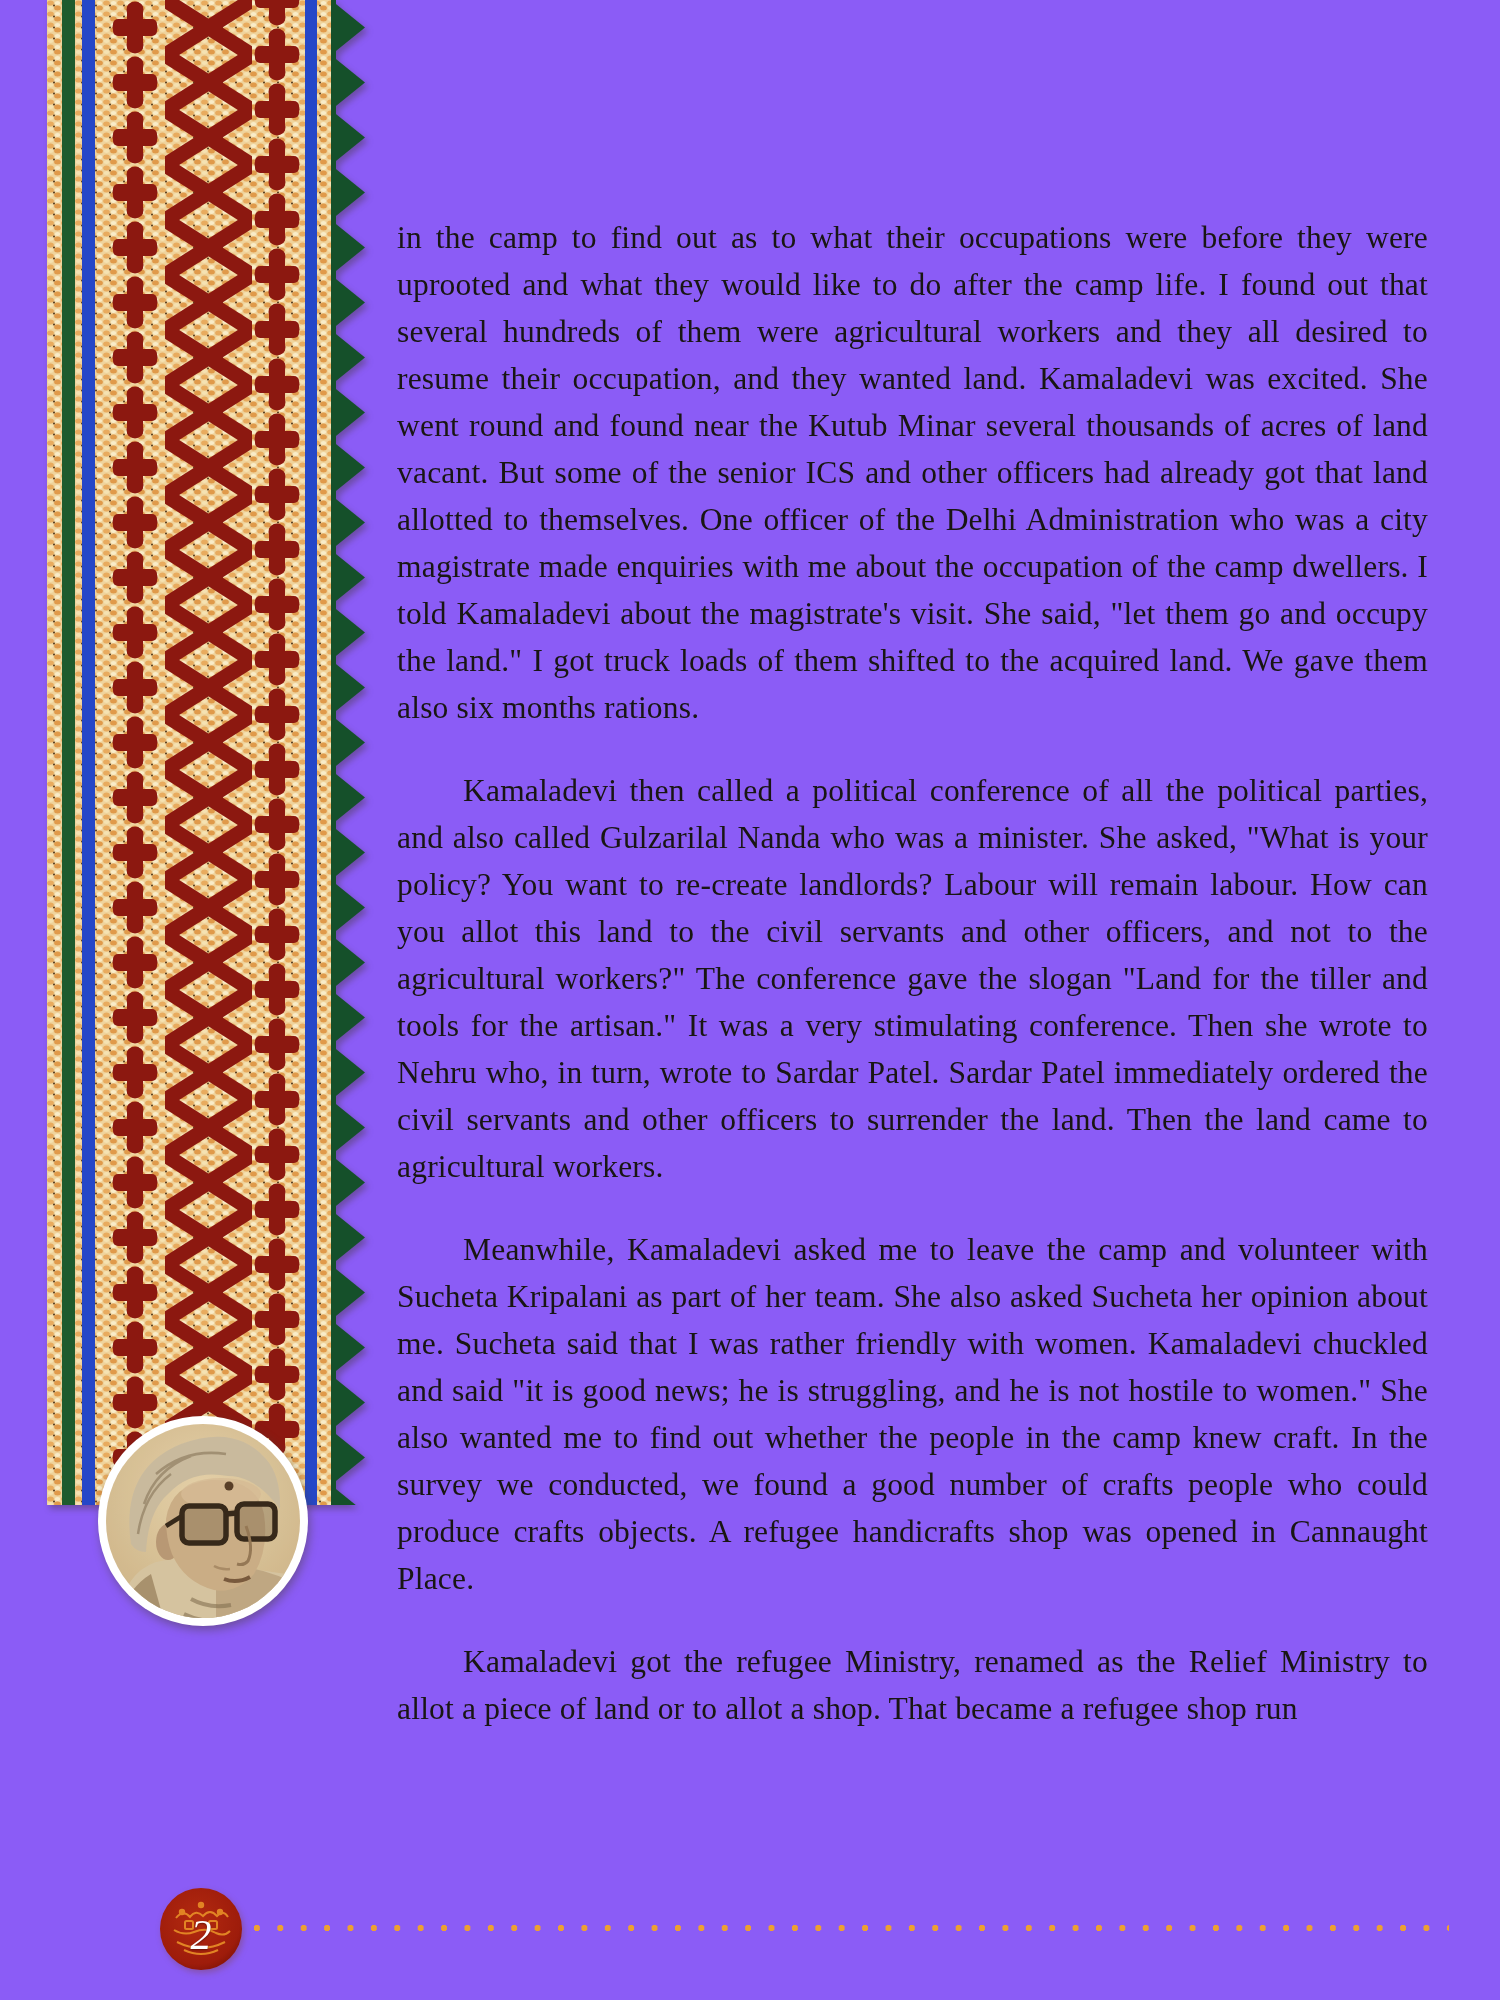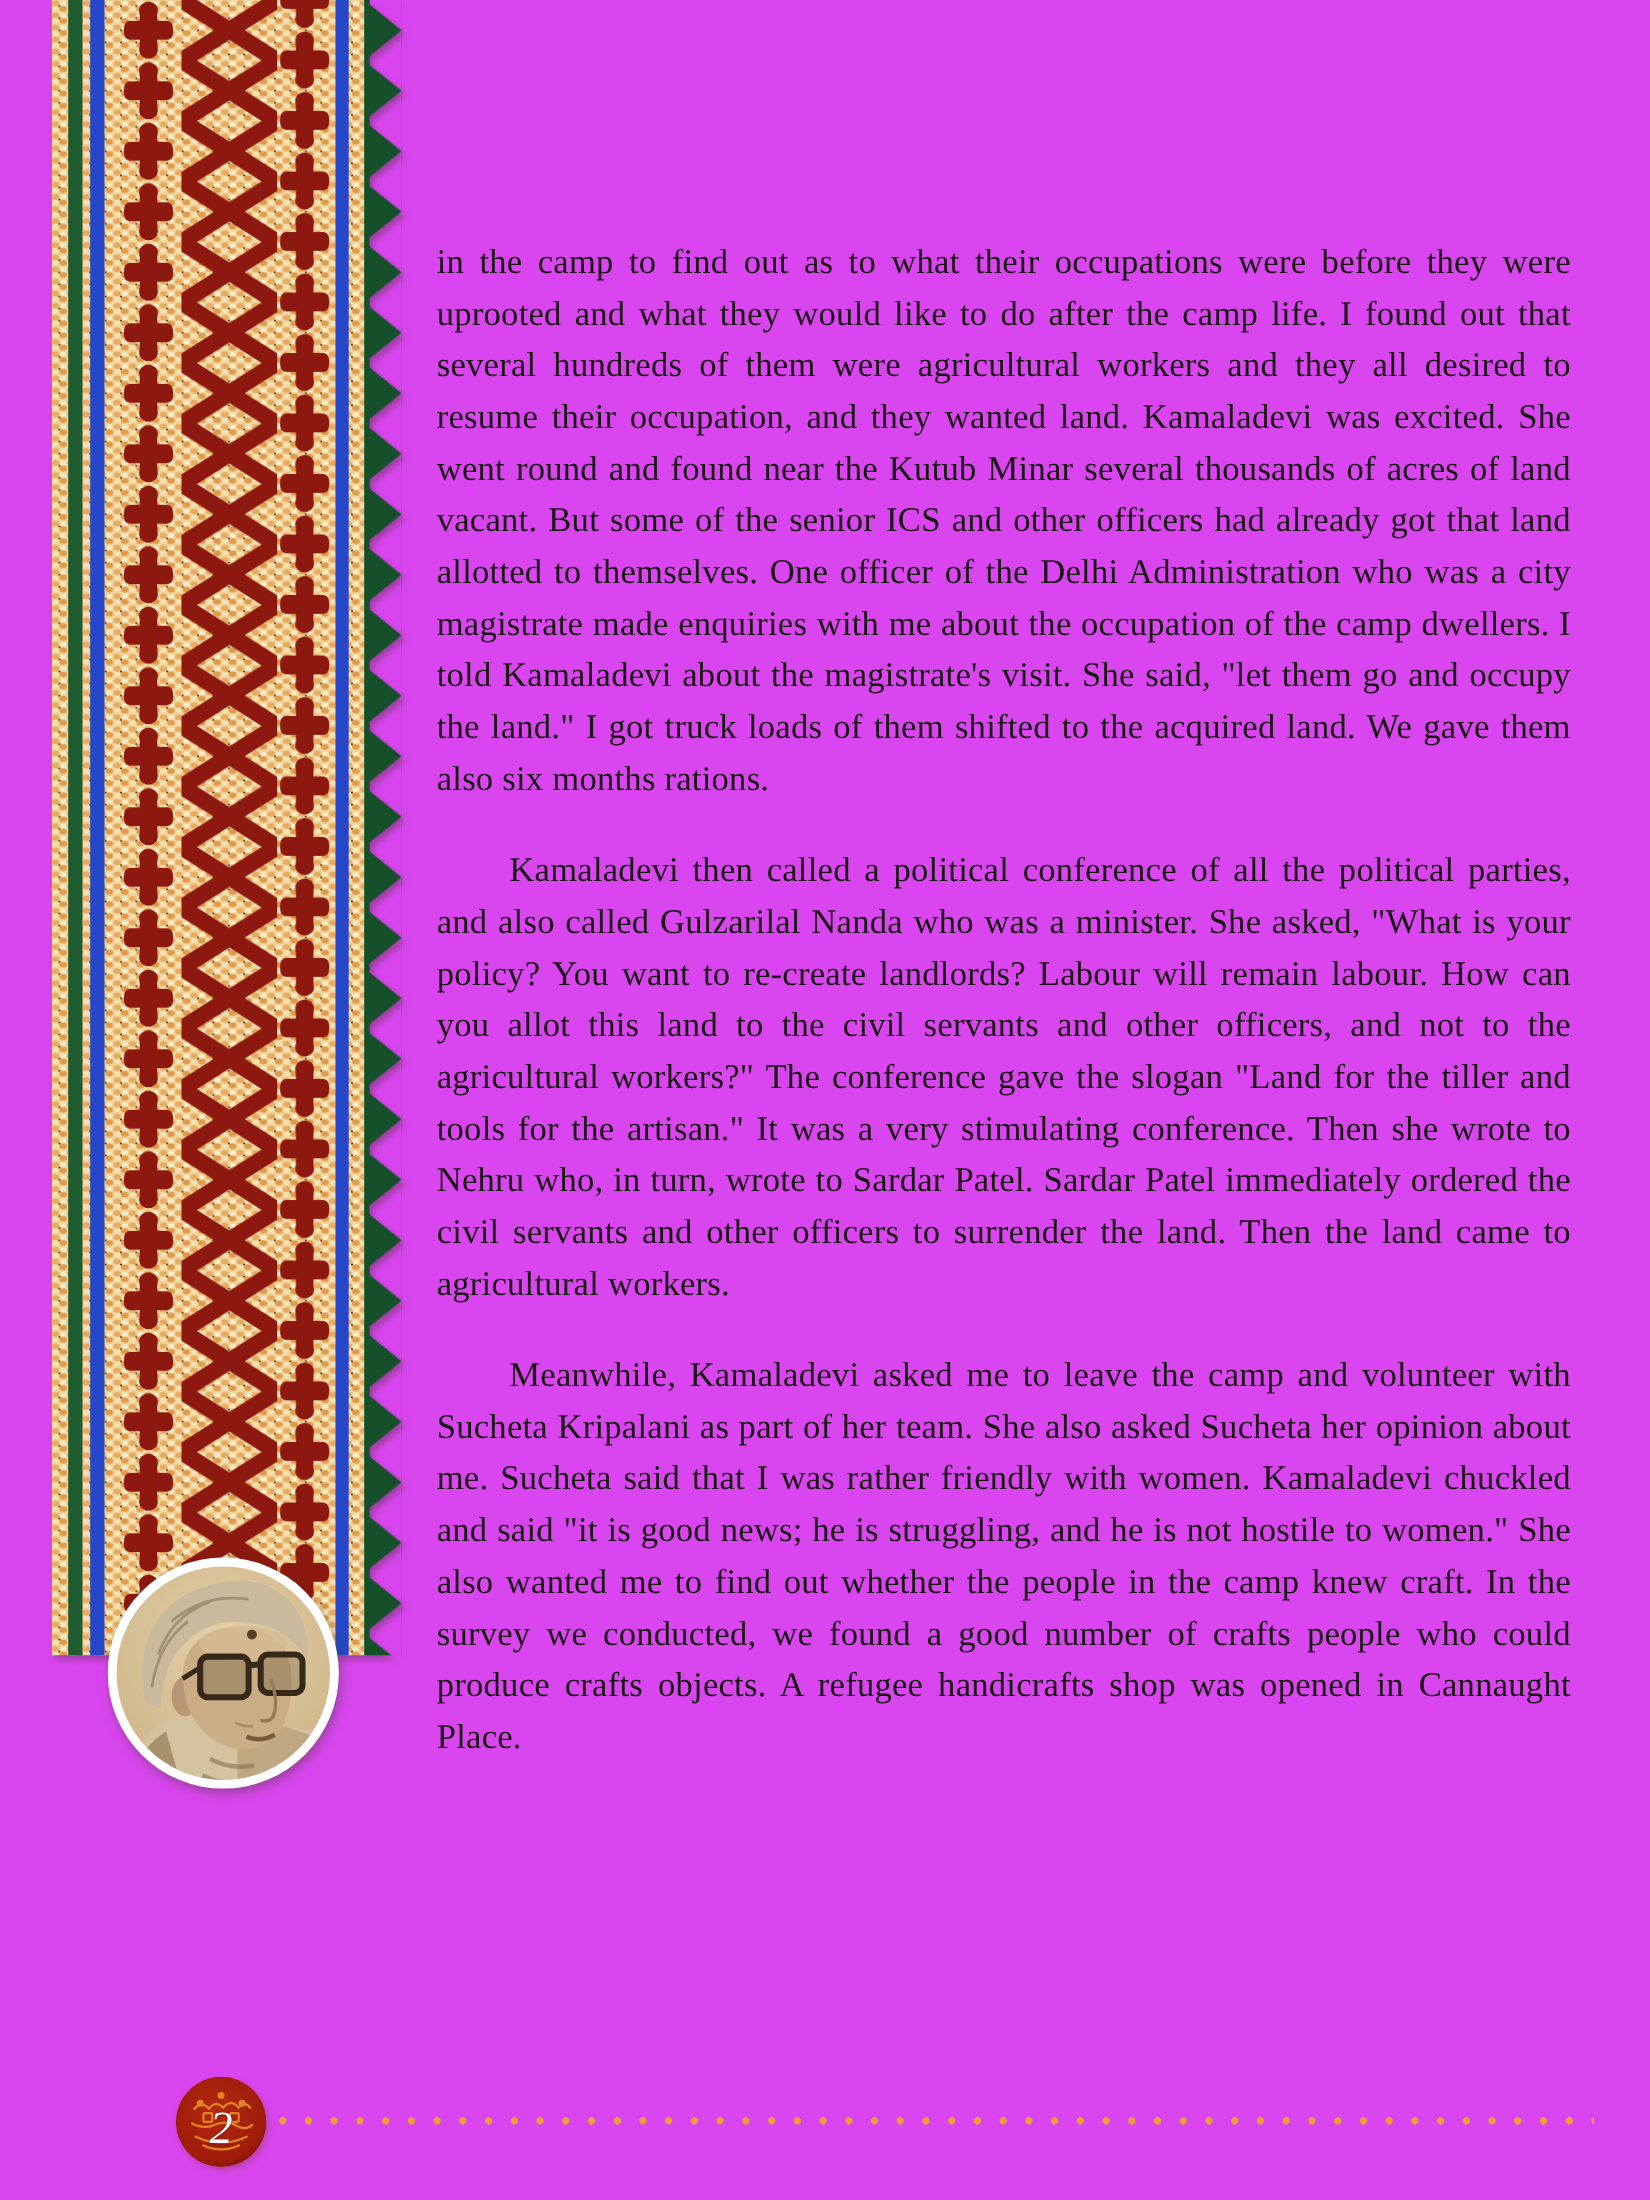--- a/index.html
+++ b/index.html
@@ -1,18 +1,18 @@
 <!DOCTYPE html>
 <html><head>
 <meta charset="utf-8">
 <style>
   html,body{margin:0;padding:0;background:#e8e8e8;}
   .page{
     position:relative; width:1500px; height:2000px;
-    background:#d946ef; overflow:hidden; margin:0 auto;
+    background:#8b5cf6; overflow:hidden; margin:0 auto;
     font-family:"Liberation Serif","DejaVu Serif",serif;
   }
   
   .border-wrap{
     position:absolute; left:47px; top:0; width:318px; height:1505px;
     filter:drop-shadow(3px 4px 3px rgba(60,50,40,.38));
   }
   .border-wrap svg{display:block;}
   
   .portrait{
@@ -156,20 +156,21 @@
 
         <rect width="214" height="214" fill="#c49a62" opacity=".12"></rect>
       </g>
     </svg>
   </div>
 
   <main class="text-column">
     <p>in the camp to find out as to what their occupations were before they were uprooted and what they would like to do after the camp life.  I found out that several hundreds of them were agricultural workers and they all desired to resume their occupation, and they wanted land. Kamaladevi was excited. She went round and found near the Kutub Minar several thousands of acres of land vacant. But some of the senior ICS and other officers had already got that land allotted to themselves. One officer of the Delhi Administration who was a city magistrate made enquiries with me about the occupation of the camp dwellers. I told Kamaladevi about the magistrate's visit. She said, "let them go and occupy the land." I got truck loads of them shifted to the acquired land. We gave them also six months rations.</p>
     <p class="indented">Kamaladevi then called a political conference of all the political parties, and also called Gulzarilal Nanda who was a minister. She asked, "What is your policy? You want to re-create landlords? Labour will remain labour. How can you allot this land to the civil servants and other officers, and not to the agricultural workers?" The conference gave the slogan "Land for the tiller and tools for the artisan." It was a very stimulating conference. Then she wrote to Nehru who, in turn, wrote to Sardar Patel. Sardar Patel immediately ordered the civil servants and other officers to surrender the land. Then the land came to agricultural workers.</p>
     <p class="indented">Meanwhile, Kamaladevi asked me to leave the camp and volunteer with Sucheta Kripalani as part of her team. She also asked Sucheta her opinion about me. Sucheta said that I was rather friendly with women. Kamaladevi chuckled and said "it is  good news; he is struggling, and he is not hostile to women." She also wanted me to find out whether the people in the camp knew  craft. In the survey we conducted, we found a good number of crafts people who could produce crafts objects. A refugee handicrafts shop was opened in Cannaught Place.</p>
+    <p class="indented">Kamaladevi got the refugee Ministry, renamed as the Relief Ministry to allot a piece of land or to allot a shop. That became a refugee shop run</p>
   </main>
 
   <div class="medallion">
     <svg width="82" height="82" viewBox="0 0 82 82" xmlns="http://www.w3.org/2000/svg">
       <defs>
         <radialGradient id="medalBg" cx="45%" cy="40%" r="70%">
           <stop offset="0%" stop-color="#b32a10"></stop>
           <stop offset="75%" stop-color="#9e1c0b"></stop>
           <stop offset="100%" stop-color="#771004"></stop>
         </radialGradient>

